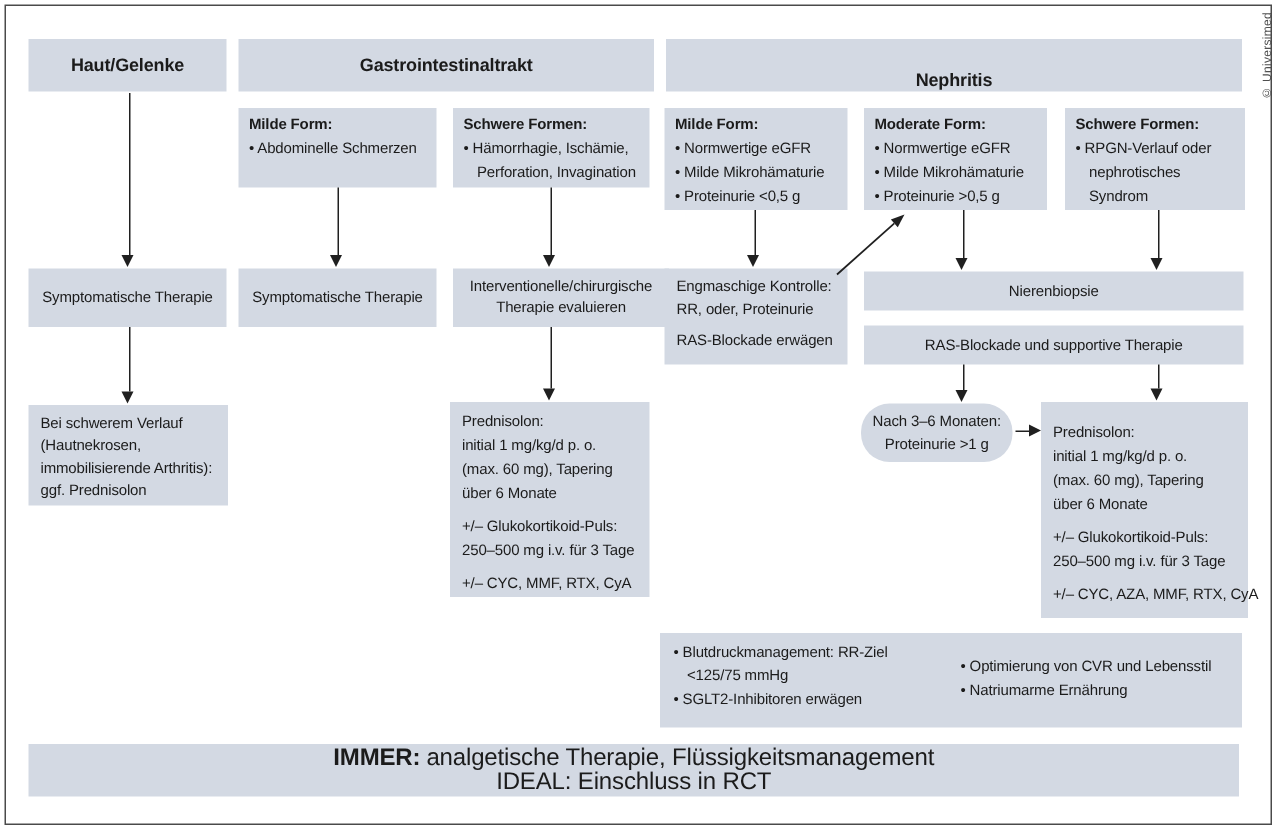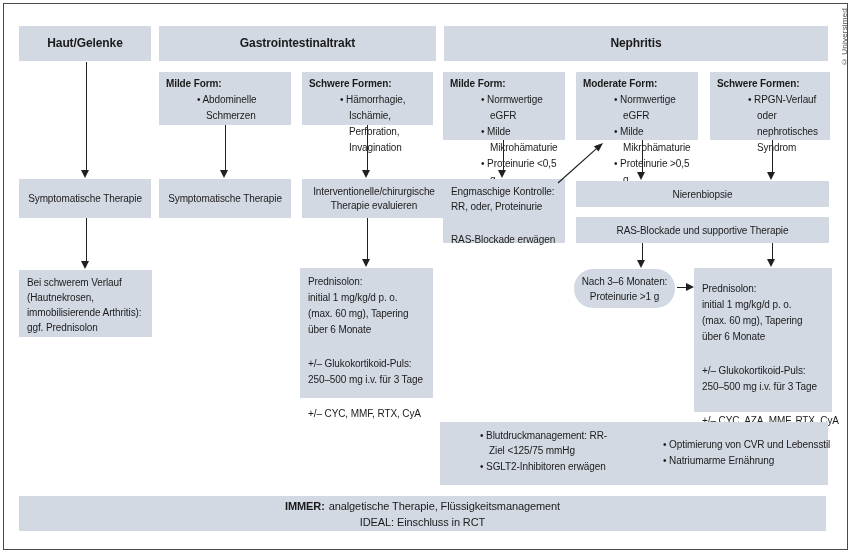--- a/index.html
+++ b/index.html
@@ -11,64 +11,64 @@
   .frame { position:absolute; left:3px; top:3px; width:843px; height:545px;
            border:1px solid #4a4a4a; }
   .bx { position:absolute; background:#d3d9e3; font-size:10px; line-height:15px;
         box-sizing:border-box; }
   .hdr { font-size:12px; font-weight:bold; }
   .center { display:flex; flex-direction:column; align-items:center;
             justify-content:center; text-align:center; }
   .nowrap { white-space:nowrap; }
   .sev { padding:4px 4px 3px 7px; line-height:16px; }
   .sev .title { font-weight:bold; }
-  .li { padding-left:9px; text-indent:-9px;margin-left:31px; }
+  .li { padding-left:9px; text-indent:-9px; }
   .med { padding:6px 5px 4px 8px; line-height:16px; }
   .med-hi { padding-top:13px; }
-  .gap { margin-top:18px; }
+  .gap { margin-top:6px; }
   .mon { padding:5px 5px 4px 8px; line-height:15px; }
   
   .vline { position:absolute; width:1px; background:#202020; }
   .hline { position:absolute; height:1px; background:#202020; }
   .hd-down { position:absolute; width:0; height:0;
              border-left:4.5px solid transparent; border-right:4.5px solid transparent;
              border-top:8px solid #202020; }
   .hd-right { position:absolute; width:0; height:0;
               border-top:4.5px solid transparent; border-bottom:4.5px solid transparent;
               border-left:8px solid #202020; }
   .diag { position:absolute; left:552px; top:138px; }
   
   .sup { padding:5px 6px 4px 9px; line-height:15px; }
   .sup .title { font-weight:bold; margin-bottom:1px; }
   .sup-cols { display:flex; }
   .sup-left { width:175px; }
   .sup-right { width:190px; margin-left:24px; margin-top:9px; }
   .sup .li { margin-top:1px; }
   
-  .foot { font-size:11px; line-height:16px; }
+  .foot { font-size:16px; line-height:16px; }
   .foot b { font-weight:bold; }
   .foot .lbl { margin-right:4px; }
   .copyright { position:absolute; top:8px; right:5px; writing-mode:vertical-rl;
                transform:rotate(180deg); font-size:8px; color:#4f4f4f;
                letter-spacing:0.2px; }
 </style>
 </head>
 <body>
 
 <div id="figure">
   <div class="frame"></div>
   <div class="copyright">© Universimed</div>
 
   <div class="bx hdr center" style="left:19px; top:26px; width:132px; height:35px;">
     <div>Haut/Gelenke</div>
   </div>
   <div class="bx hdr center" style="left:159px; top:26px; width:277px; height:35px;">
     <div>Gastrointestinaltrakt</div>
   </div>
-  <div class="bx hdr center" style="left:444px; top:26px; width:384px; height:35px;">
+  <div class="bx hdr center" style="left:444px; top:26px; width:384px; height:35px;justify-content:flex-end;">
     <div>Nephritis</div>
   </div>
 
   <div class="bx sev" style="left:159px; top:72px; width:132px; height:53px;">
     <div class="title">Milde Form:</div>
     <div class="li">• Abdominelle Schmerzen</div>
   </div>
   <div class="bx sev" style="left:302px; top:72px; width:131px; height:53px;">
     <div class="title">Schwere Formen:</div>
     <div class="li">• Hämorrhagie, Ischämie, Perforation, Invagination</div>

